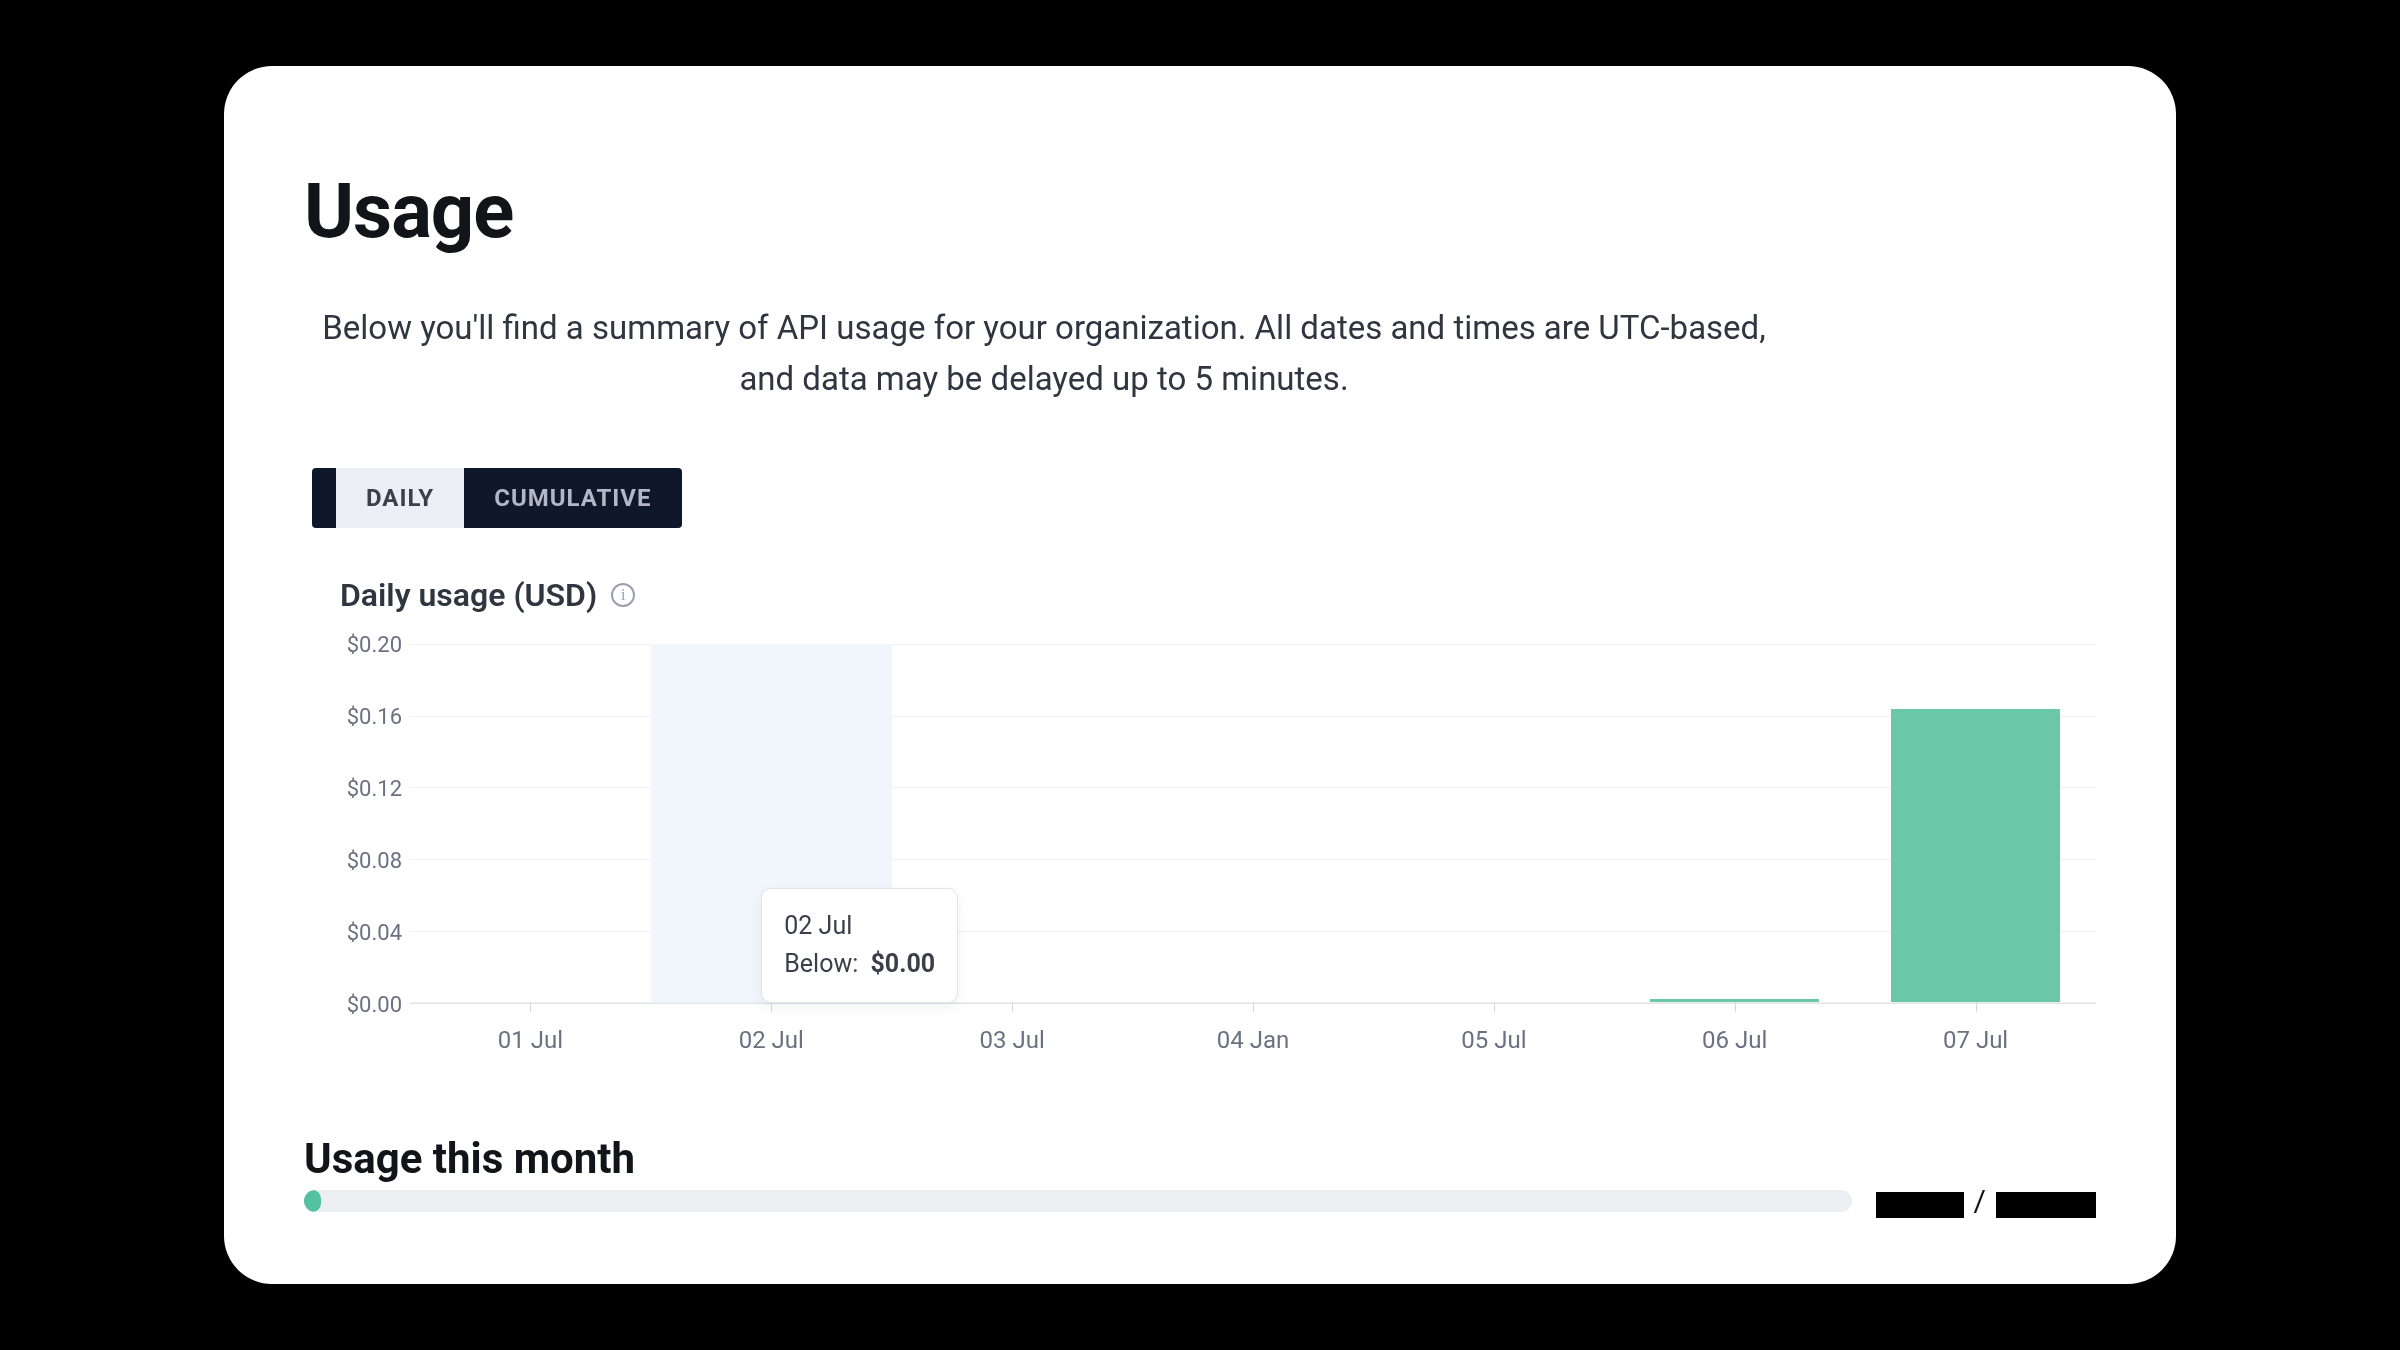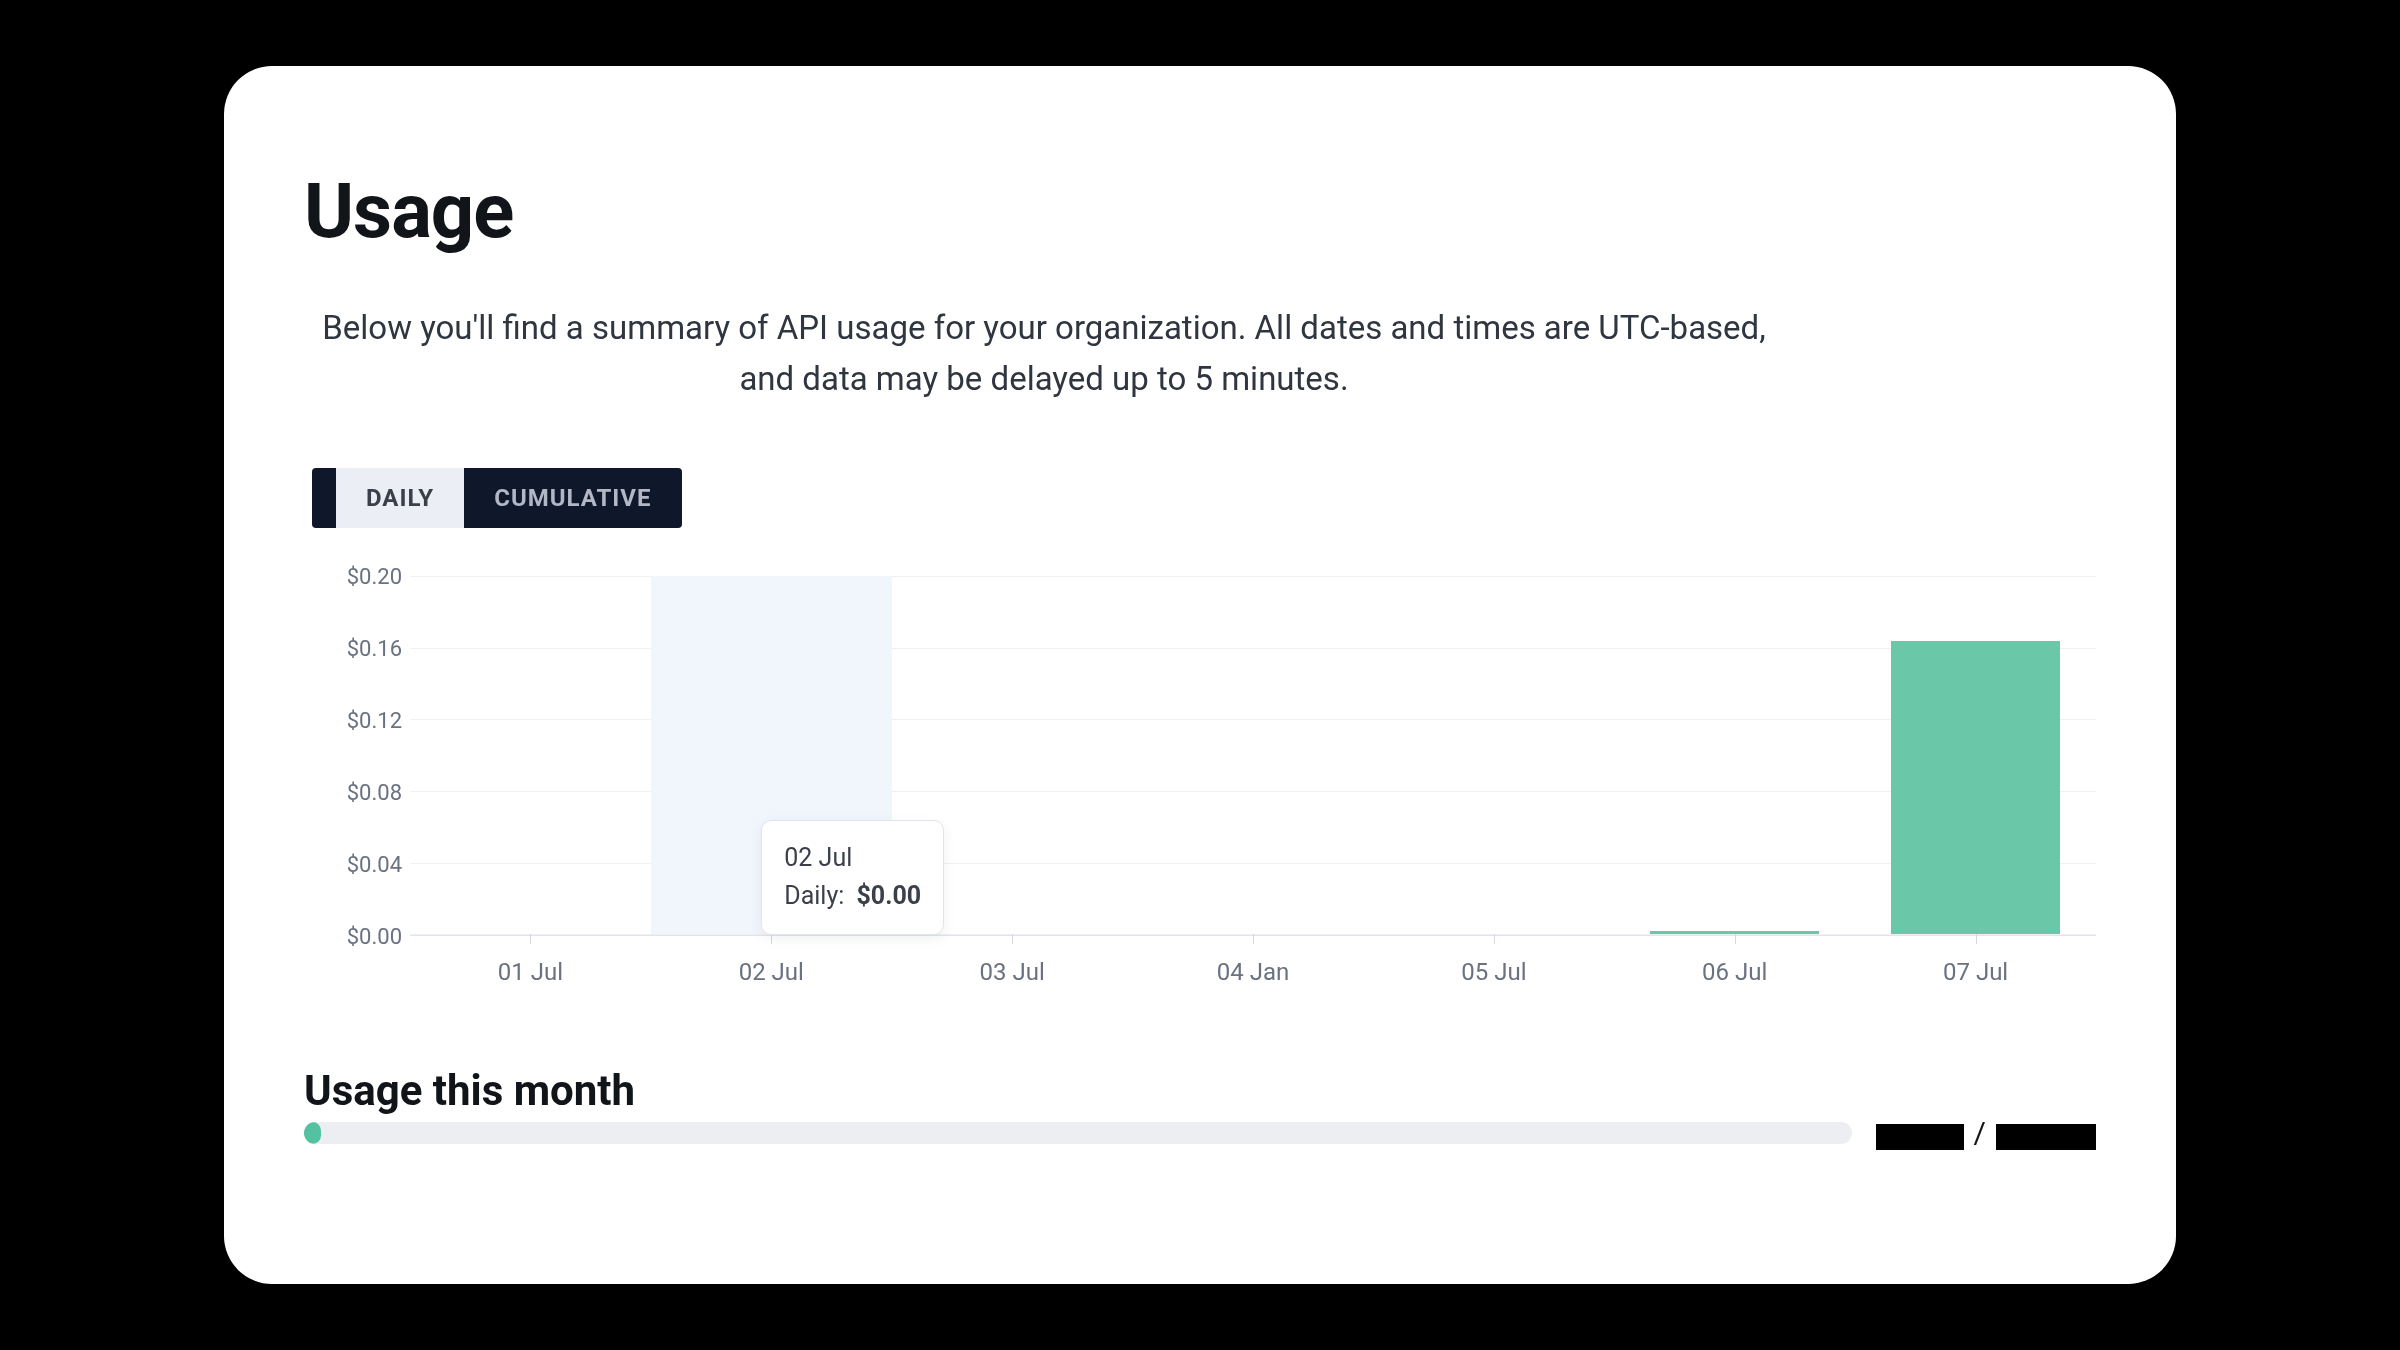--- a/index.html
+++ b/index.html
@@ -242,20 +242,24 @@
   <h1 class="page-title">Usage</h1>
   <p class="page-desc">Below you'll find a summary of API usage for your organization. All dates and times are UTC-based, and data may be delayed up to 5 minutes.</p>
 
   <div class="nav-row">
     <div class="toggle">
       <div class="toggle-opt active">DAILY</div>
       <div class="toggle-opt">CUMULATIVE</div>
     </div>
   </div>
 
+  <div class="chart-title-row">
+    <div class="chart-title">Daily usage (USD)</div>
+    <div class="info-icon">i</div>
+  </div>
 
   <div class="chart-wrap">
     <div class="plot">
       <div class="y-axis" id="y-axis">
           <div class="y-tick" style="top: 0%;">$0.20</div>
           <div class="y-tick" style="top: 20%;">$0.16</div>
           <div class="y-tick" style="top: 40%;">$0.12</div>
           <div class="y-tick" style="top: 60%;">$0.08</div>
           <div class="y-tick" style="top: 80%;">$0.04</div>
           <div class="y-tick" style="top: 100%;">$0.00</div>
@@ -288,21 +292,21 @@
               <div class="x-tick-mark"></div>
             </div>
             <div class="bar-slot">
               <div class="bar" style="height: 82%; background: rgb(106, 199, 168);"></div>
               <div class="x-tick-mark"></div>
             </div>
           </div>
         <div class="tooltip" id="tooltip" style="left: calc(21.4286% - 10px); top: 68%;">
           <div>02 Jul</div>
           <div>
-            <span>Daily:</span>
+            <span>Below:</span>
             <span class="tt-val">$0.00</span>
           </div>
         </div>
       </div>
     </div>
     <div class="x-axis" id="x-axis">
         <div class="x-label">01 Jul</div>
         <div class="x-label">02 Jul</div>
         <div class="x-label">03 Jul</div>
         <div class="x-label">04 Jan</div>

